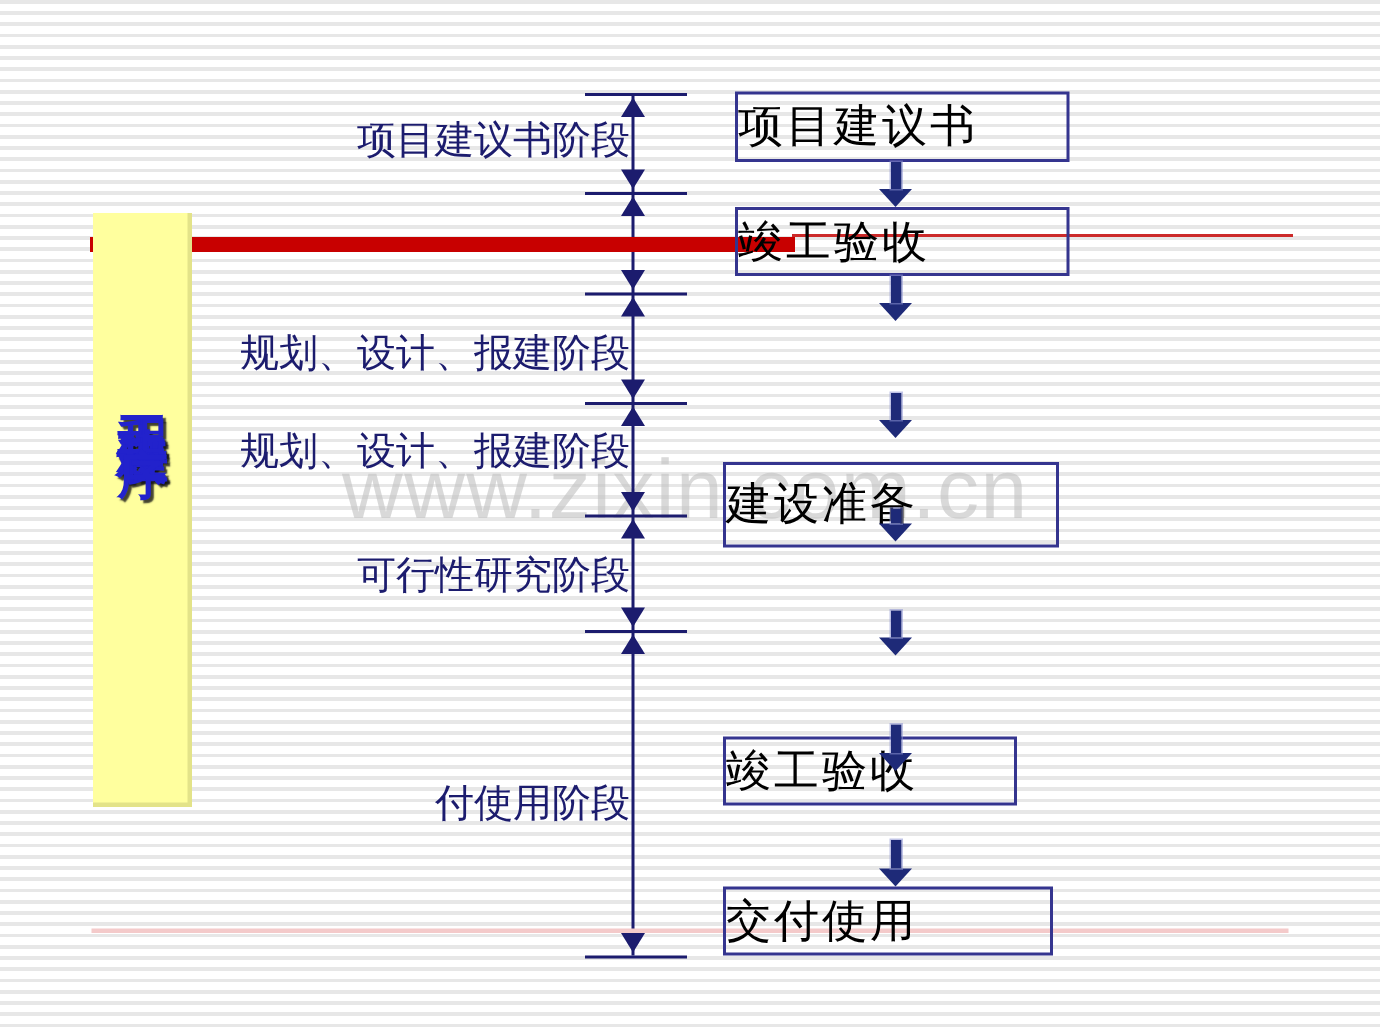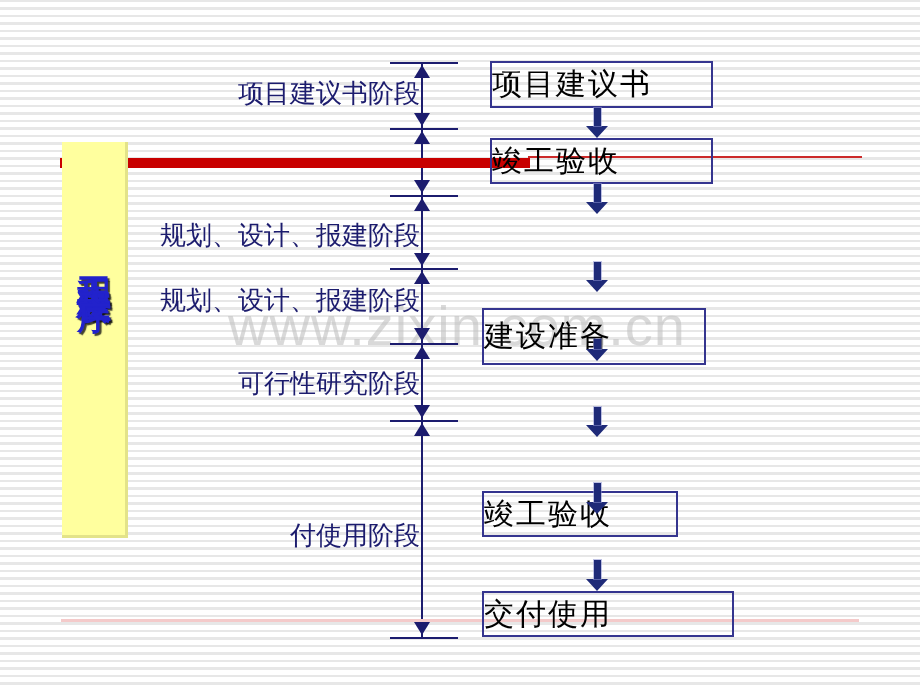--- a/index.html
+++ b/index.html
@@ -204,21 +204,21 @@
   </div>
   <div class="flow-box" style="left:490px;top:138px;width:223px;height:46px">
     <span class="box-label">竣工验收</span>
   </div>
   <div class="flow-box" style="left:482px;top:308px;width:224px;height:57px">
     <span class="box-label">建设准备</span>
   </div>
   <div class="flow-box" style="left:482px;top:491px;width:196px;height:46px">
     <span class="box-label">竣工验收</span>
   </div>
-  <div class="flow-box" style="left:482px;top:591px;width:252px;height:46px">
+  <div class="flow-box" style="left:482px;top:591px;width:220px;height:46px">
     <span class="box-label">交付使用</span>
   </div>
 
   <div class="flow-arrow" style="top:108px">
     <div class="shaft" style="height:18px"></div>
       <div class="head"></div>
   </div>
   <div class="flow-arrow" style="top:184px">
     <div class="shaft" style="height:18px"></div>
       <div class="head"></div>

